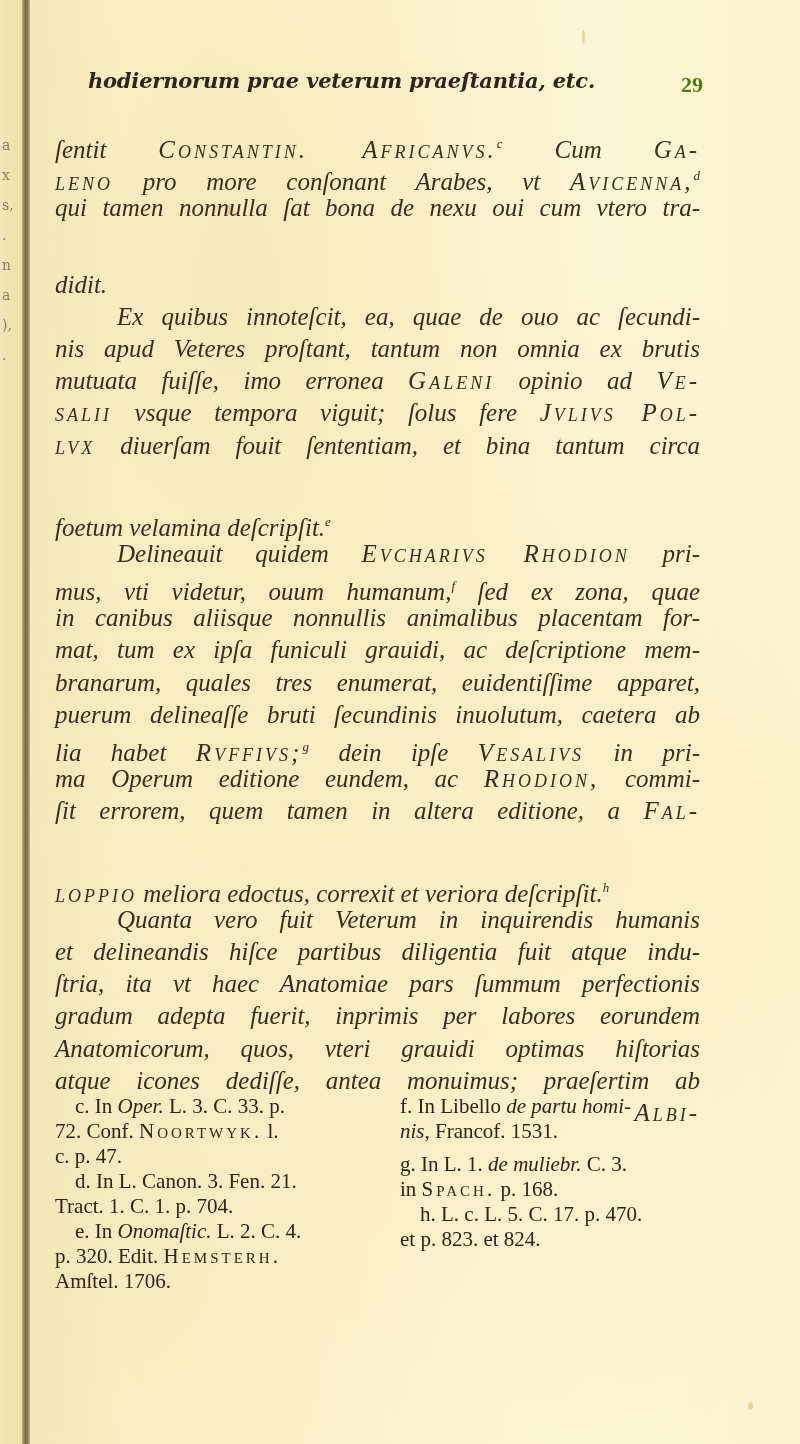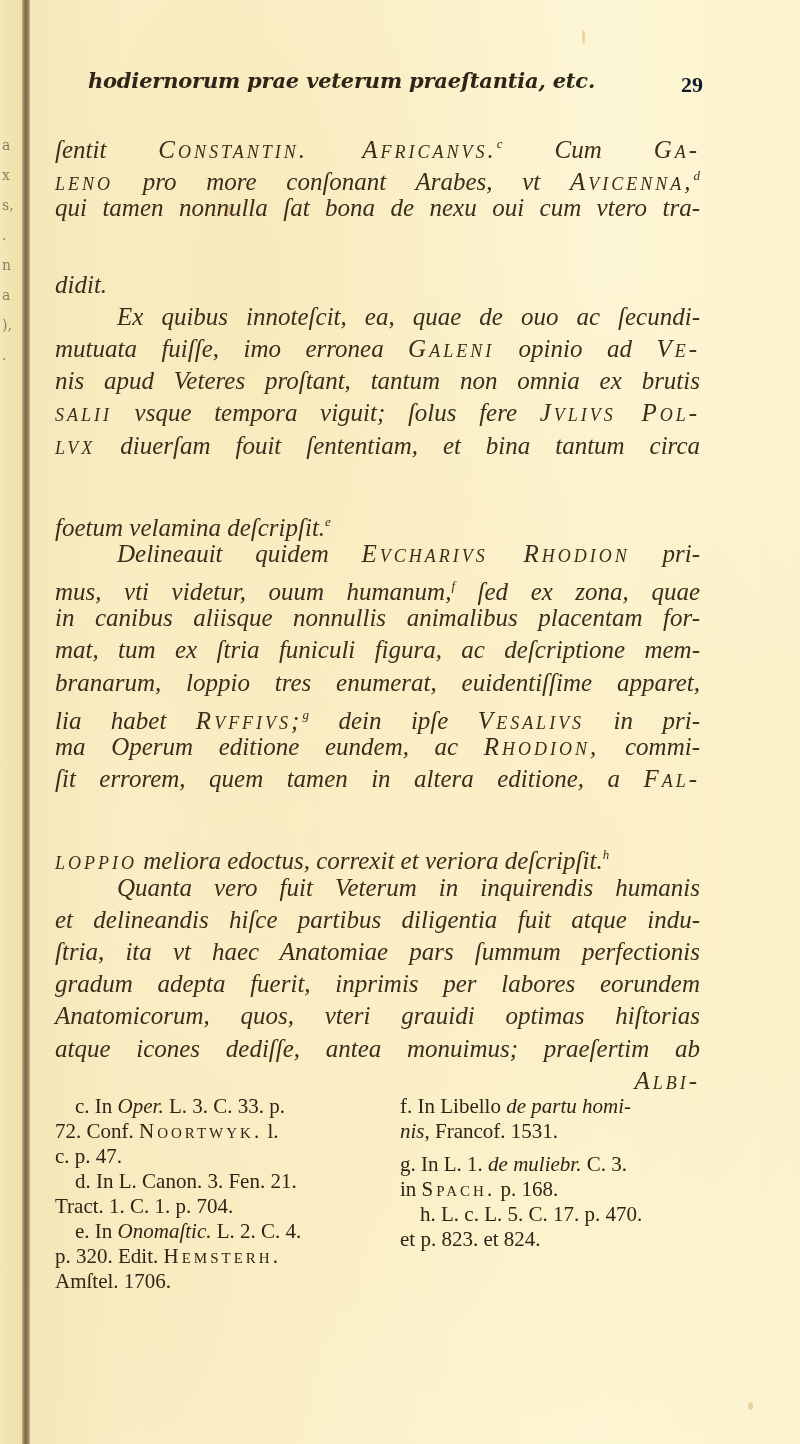--- a/index.html
+++ b/index.html
@@ -34,21 +34,21 @@
       position: absolute; top: 68px; left: 33px; width: 600px; height: 40px;
     }
     .running-title {
       position: absolute; left: 0; top: 0;
       font-family: "DejaVu Serif", "Liberation Serif", serif;
       font-style: italic; font-weight: bold; font-size: 21px; letter-spacing: -0.2px;
       color: #2e2418;
     }
     .page-number {
       position: absolute; right: -15px; top: 4px;
-      font-family: "Liberation Serif", serif; font-weight: bold; font-size: 22px; color: #0f172a;
+      font-family: "Liberation Serif", serif; font-weight: bold; font-size: 22px; color: #4d7c0f;
     }
     .body-text {
       position: absolute; top: 128px; left: 0; width: 645px;
       font-family: "Liberation Serif", serif;
       font-size: 25px; line-height: 32.2px; text-align: justify;
       color: #3a2d1b;
       font-style: italic;
     }
     .line { display: block; white-space: nowrap; text-align-last: justify; text-align: justify; height: 32.2px; }
     .line.last { text-align-last: left; margin-top: 44px; }
@@ -99,31 +99,32 @@
     <span class="page-number">29</span>
   </div>
 
   <div class="body-text">
     <span class="line"><span>ſentit </span><span class="sc">Constantin. Africanvs.</span><span class="sup">c</span><span> Cum </span><span class="sc">Ga-</span></span>
     <span class="line"><span class="sc">leno</span><span> pro more conſonant Arabes, vt </span><span class="sc">Avicenna,</span><span class="sup">d</span></span>
     <span class="line">qui tamen nonnulla ſat bona de nexu oui cum vtero tra-</span>
     <span class="line last">didit.</span>
 
     <span class="line indent">Ex quibus innoteſcit, ea, quae de ouo ac ſecundi-</span>
+    <span class="line">nis apud Veteres proſtant, tantum non omnia ex brutis</span>
     <span class="line"><span>mutuata fuiſſe, imo erronea </span><span class="sc">Galeni</span><span> opinio ad </span><span class="sc">Ve-</span></span>
-    <span class="line">nis apud Veteres proſtant, tantum non omnia ex brutis</span>
     <span class="line"><span class="sc">salii</span><span> vsque tempora viguit; ſolus fere </span><span class="sc">Jvlivs Pol-</span></span>
     <span class="line"><span class="sc">lvx</span><span> diuerſam fouit ſententiam, et bina tantum circa</span></span>
     <span class="line last"><span>foetum velamina deſcripſit.</span><span class="sup">e</span></span>
 
     <span class="line indent"><span>Delineauit quidem </span><span class="sc">Evcharivs Rhodion</span><span> pri-</span></span>
     <span class="line"><span>mus, vti videtur, ouum humanum,</span><span class="sup">f</span><span> ſed ex zona, quae</span></span>
     <span class="line">in canibus aliisque nonnullis animalibus placentam for-</span>
-    <span class="line">mat, tum ex ſtria funiculi figura, ac deſcriptione mem-</span>
-    <span class="line">branarum, loppio tres enumerat, euidentiſſime apparet,</span>
+    <span class="line">mat, tum ex ipſa funiculi grauidi, ac deſcriptione mem-</span>
+    <span class="line">branarum, quales tres enumerat, euidentiſſime apparet,</span>
+    <span class="line">puerum delineaſſe bruti ſecundinis inuolutum, caetera ab</span>
     <span class="line"><span>lia habet </span><span class="sc">Rvffivs;</span><span class="sup">g</span><span> dein ipſe </span><span class="sc">Vesalivs</span><span> in pri-</span></span>
     <span class="line"><span>ma Operum editione eundem, ac </span><span class="sc">Rhodion,</span><span> commi-</span></span>
     <span class="line"><span>ſit errorem, quem tamen in altera editione, a </span><span class="sc">Fal-</span></span>
     <span class="line last"><span class="sc">loppio</span><span> meliora edoctus, correxit et veriora deſcripſit.</span><span class="sup">h</span></span>
 
     <span class="line indent">Quanta vero fuit Veterum in inquirendis humanis</span>
     <span class="line">et delineandis hiſce partibus diligentia fuit atque indu-</span>
     <span class="line">ſtria, ita vt haec Anatomiae pars ſummum perfectionis</span>
     <span class="line">gradum adepta fuerit, inprimis per labores eorundem</span>
     <span class="line">Anatomicorum, quos, vteri grauidi optimas hiſtorias</span>

